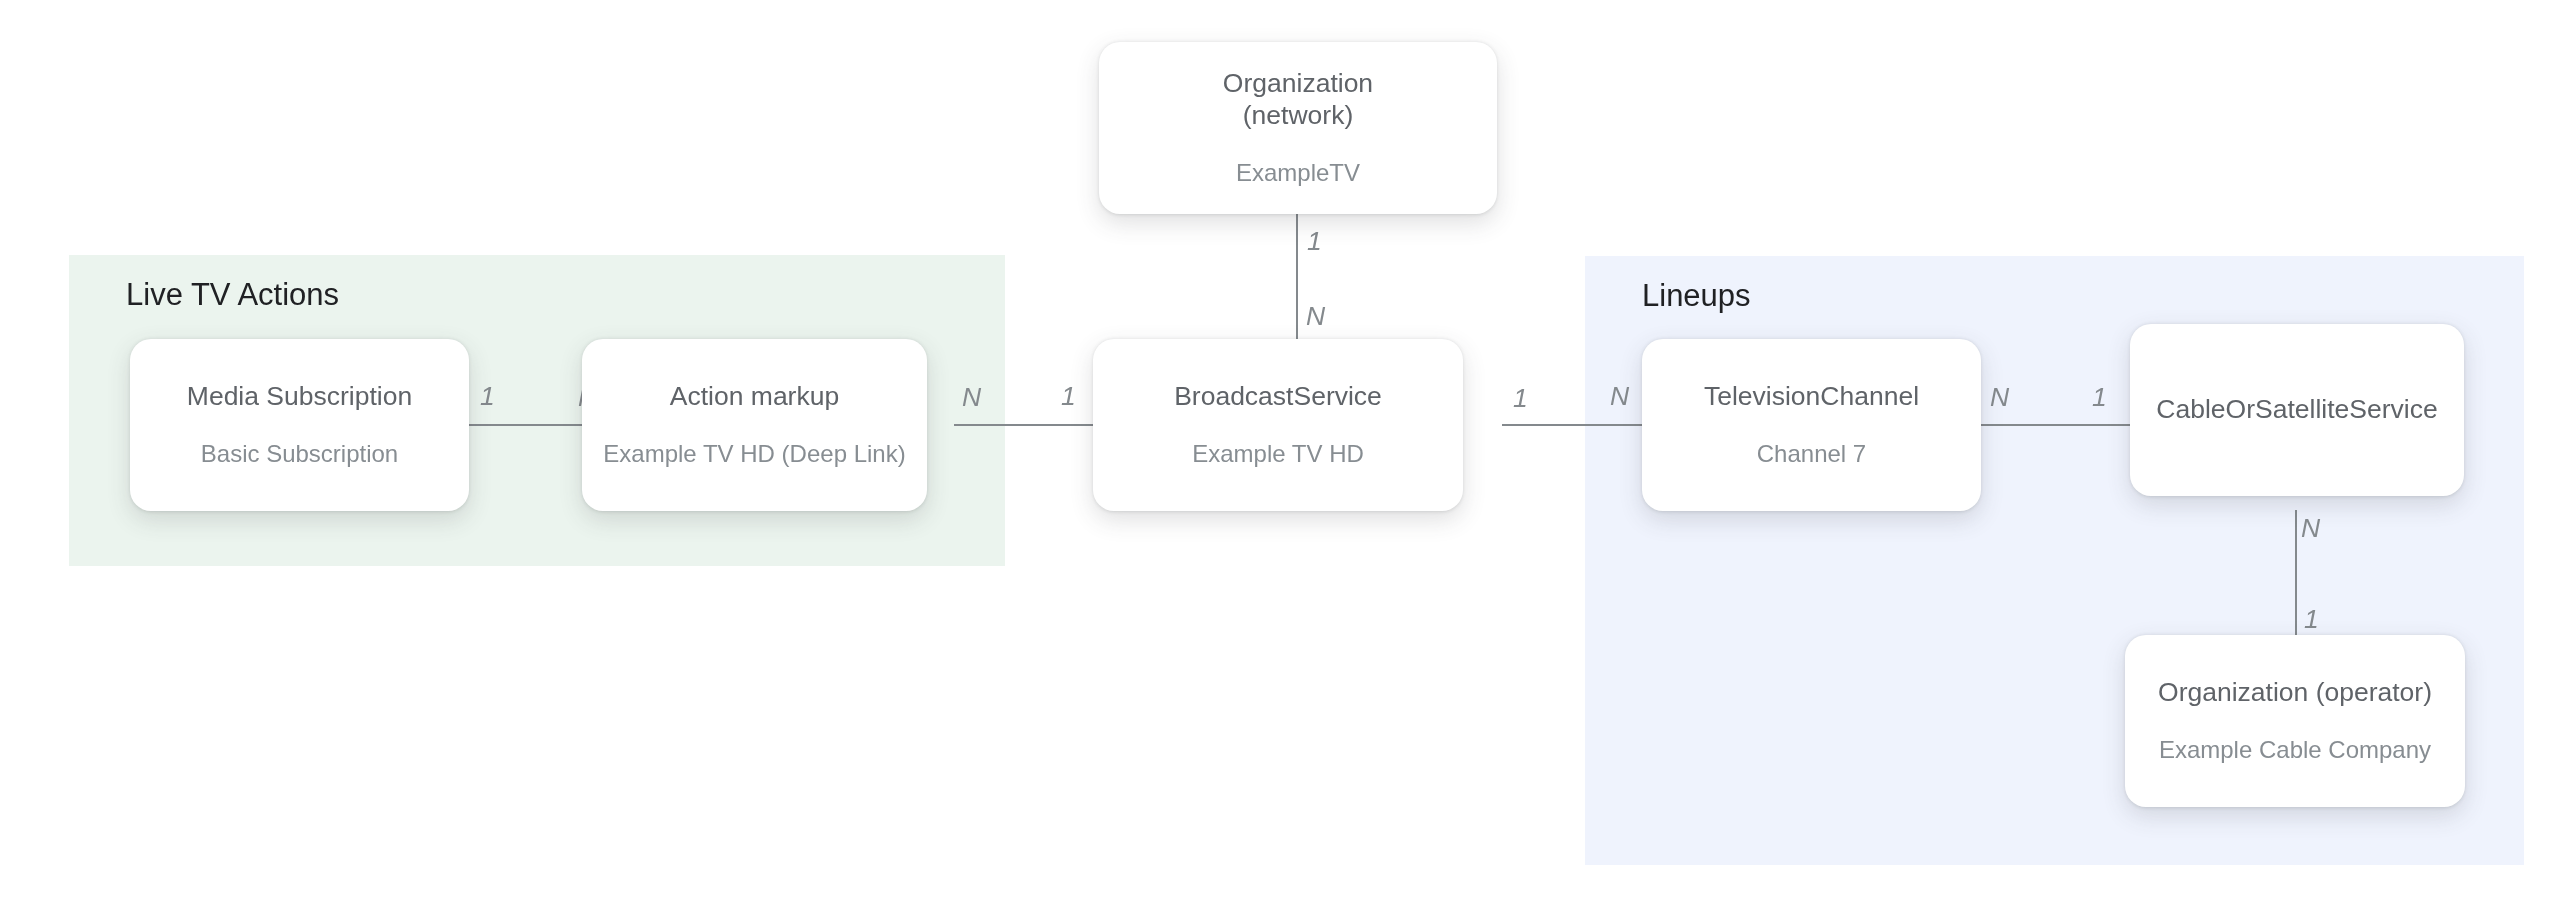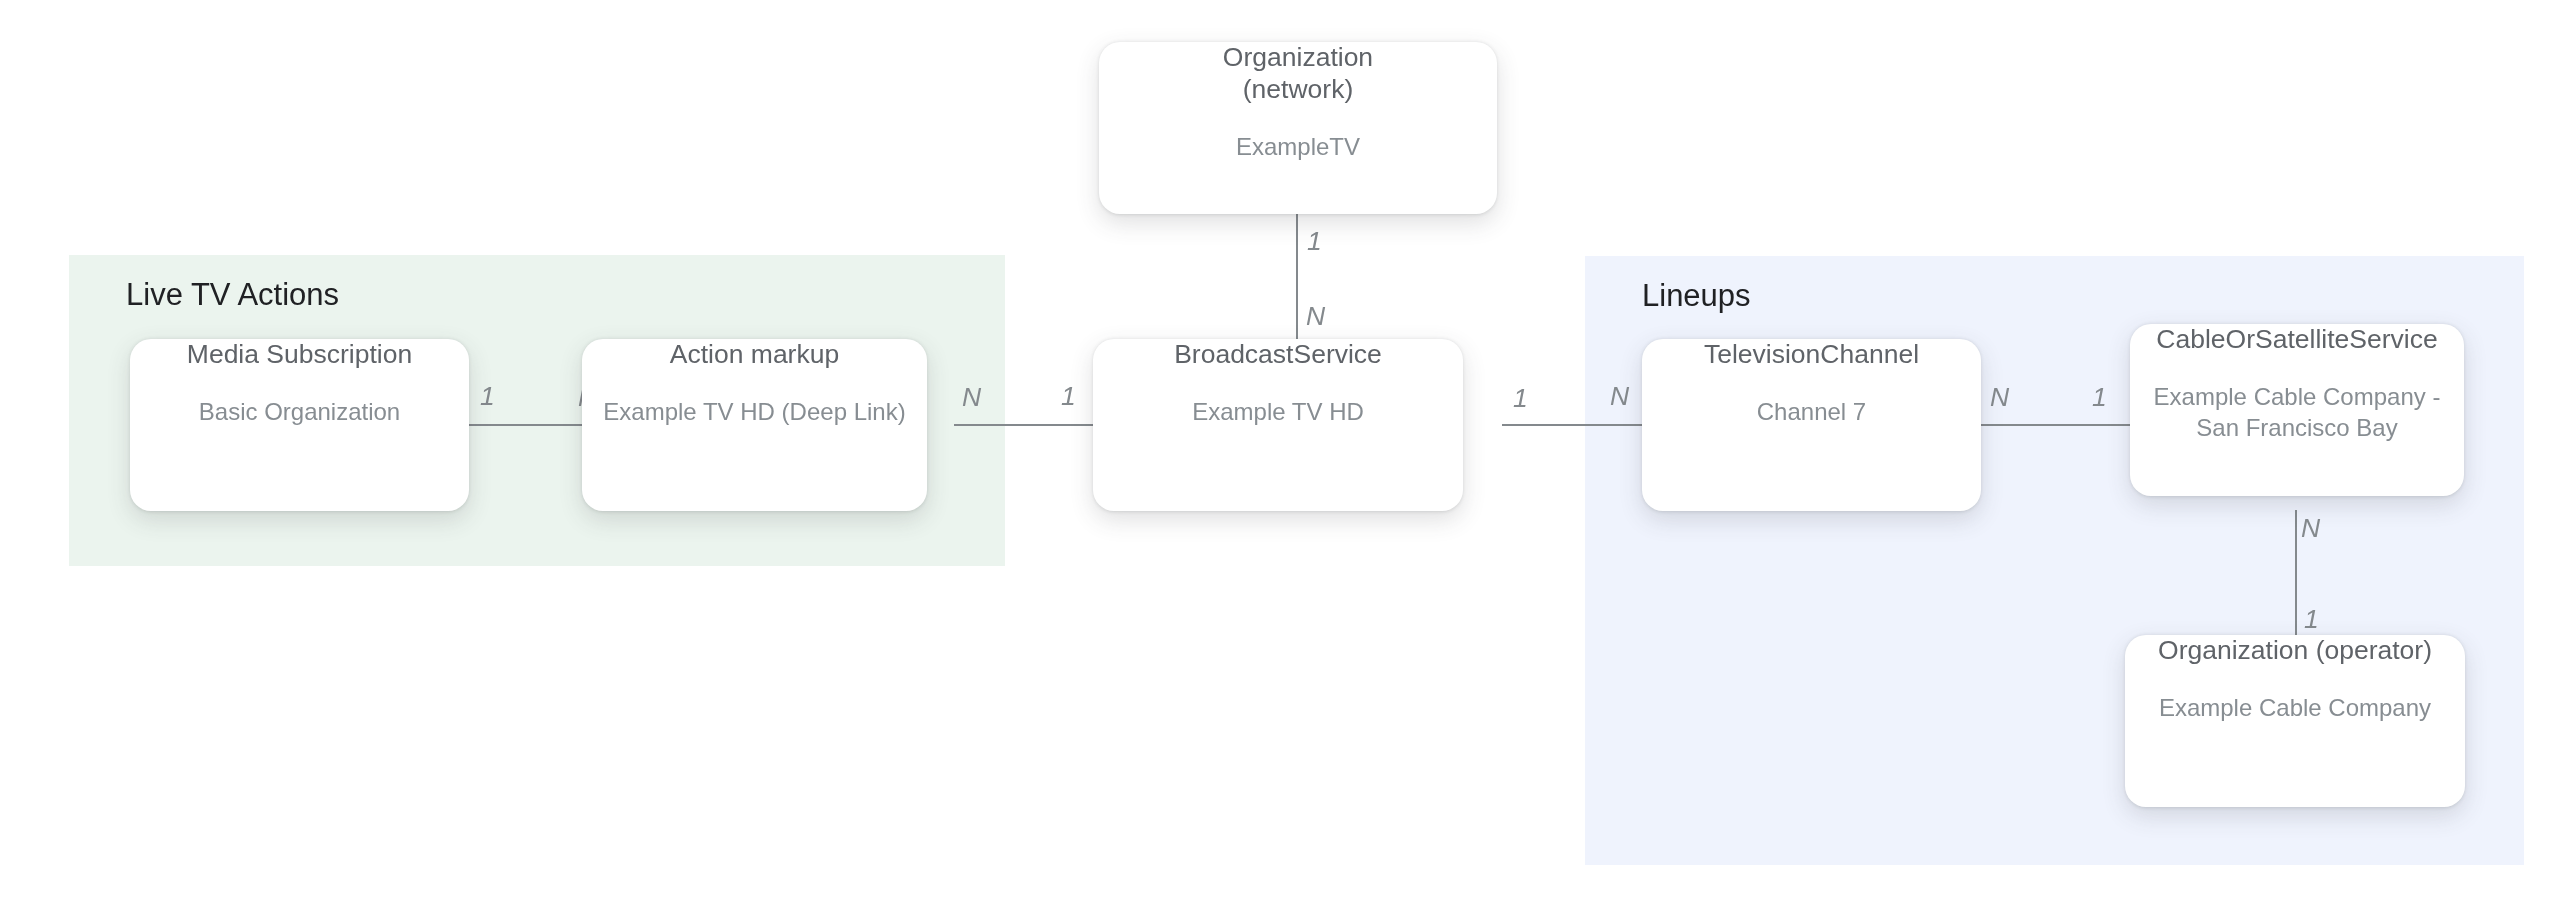--- a/index.html
+++ b/index.html
@@ -22,21 +22,21 @@
     white-space: nowrap;
   }
 
   
   .entity {
     position: absolute;
     background: #ffffff;
     border-radius: 21px;
     box-shadow: 0 0.9px 3.5px rgba(60,64,67,.14), 0 8.8px 23px rgba(60,64,67,.16);
     display: flex; flex-direction: column;
-    align-items: center; justify-content: flex-start;
+    align-items: center; justify-content: center;
     text-align: center;
     gap: 25px;
     padding: 0 8.8px;
     box-sizing: border-box;
   }
   .entity .title    { font-size: 26.5px; line-height: 1.2;  color: #5f6368; }
   .entity .subtitle { font-size: 24px; line-height: 1.3;  color: #878d92; }
 
   .entity--org-network        { left: 1099px; top: 42px;  width: 398px; height: 172px; }
   .entity--org-network .title { max-width: 265px; }
@@ -115,41 +115,40 @@
   <div class="card-label card--s2o-n">N</div>
   <div class="card-label card--s2o-1">1</div>
 
   <div class="entity entity--org-network">
     <div class="title">Organization (network)</div>
     <div class="subtitle">ExampleTV</div>
   </div>
 
   <div class="entity entity--media-subscription">
     <div class="title">Media Subscription</div>
-    <div class="subtitle">Basic Organization</div>
+    <div class="subtitle">Basic Subscription</div>
   </div>
 
   <div class="entity entity--action-markup">
     <div class="title">Action markup</div>
     <div class="subtitle">Example TV HD (Deep Link)</div>
   </div>
 
   <div class="entity entity--broadcast-service">
     <div class="title">BroadcastService</div>
     <div class="subtitle">Example TV HD</div>
   </div>
 
   <div class="entity entity--television-channel">
     <div class="title">TelevisionChannel</div>
     <div class="subtitle">Channel 7</div>
   </div>
 
   <div class="entity entity--cable-satellite">
     <div class="title">CableOrSatelliteService</div>
-    <div class="subtitle">Example Cable Company - San Francisco Bay</div>
   </div>
 
   <div class="entity entity--org-operator">
     <div class="title">Organization (operator)</div>
     <div class="subtitle">Example Cable Company</div>
   </div>
 
 </div>
 
 

